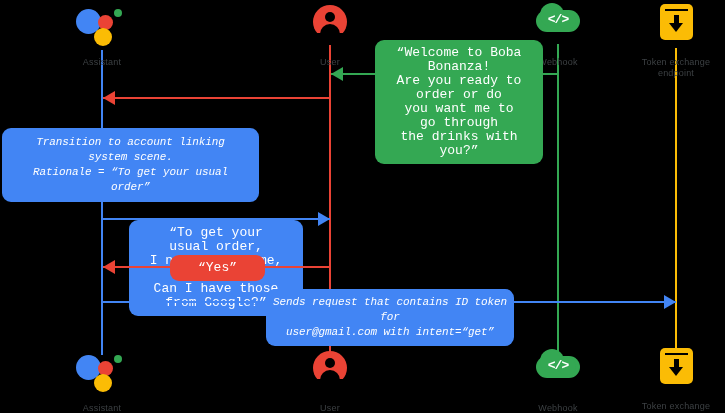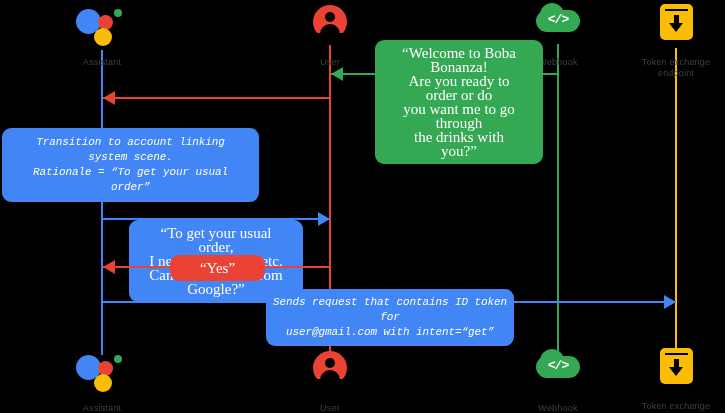--- a/index.html
+++ b/index.html
@@ -161,24 +161,24 @@
     border-left: 12px solid #000;
   }
   
   .bubble {
     position: absolute;
     box-sizing: border-box;
     border-radius: 9px;
     color: #ffffff;
     text-align: center;
     padding: 6px 20px;
-    font-size: 15px;
+    font-size: 13px;
     line-height: 14px;
     white-space: pre-line;
-    font-family: Liberation Serif, serif;
+    font-family: Liberation Mono, monospace;
   }
   .bubble.mono {
     font-family: "Liberation Mono", monospace;
     font-style: italic;
     font-size: 11px;
     line-height: 15px;
     letter-spacing: -0.1px;
   }
   .bubble.green  { background: #34a853; }
   .bubble.red    { background: #ea4335; }

